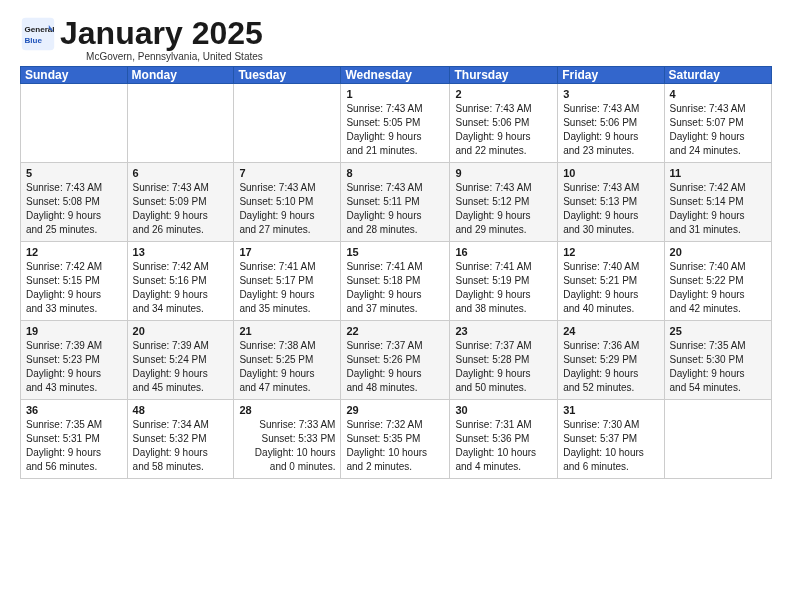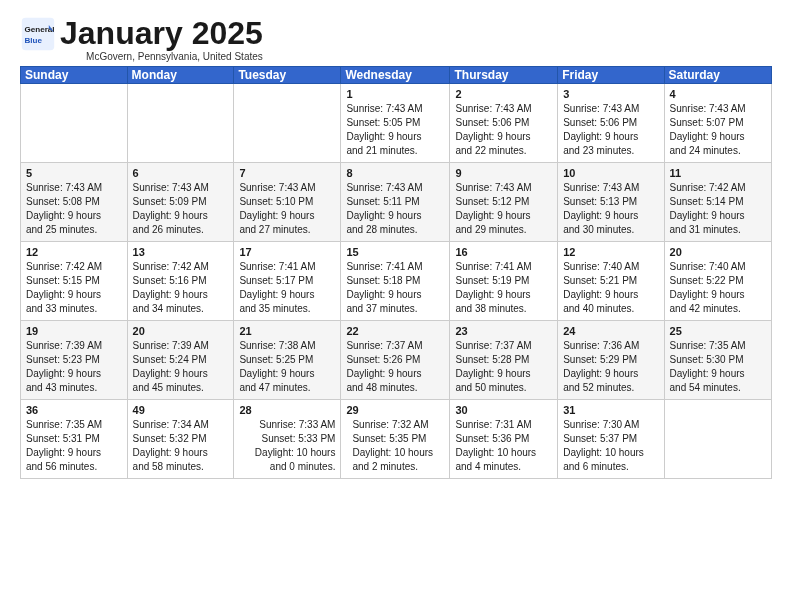--- a/index.html
+++ b/index.html
@@ -308,36 +308,36 @@
         </tr>
         <tr>
           <td>
             <span class="day-number">36</span>
             <div class="day-info" style="white-space: pre-line;">Sunrise: 7:35 AM
 Sunset: 5:31 PM
 Daylight: 9 hours
 and 56 minutes.</div>
           </td>
           <td>
-            <span class="day-number">49</span>
+            <span class="day-number">48</span>
             <div class="day-info" style="white-space: pre-line;">Sunrise: 7:34 AM
 Sunset: 5:32 PM
 Daylight: 9 hours
 and 58 minutes.</div>
           </td>
           <td>
             <span class="day-number">28</span>
             <div class="day-info" style="white-space: pre-line; text-align: right;">Sunrise: 7:33 AM
 Sunset: 5:33 PM
 Daylight: 10 hours
 and 0 minutes.</div>
           </td>
           <td>
             <span class="day-number">29</span>
-            <div class="day-info" style="white-space: pre-line; margin-left: 6px;">Sunrise: 7:32 AM
+            <div class="day-info" style="white-space: pre-line;">Sunrise: 7:32 AM
 Sunset: 5:35 PM
 Daylight: 10 hours
 and 2 minutes.</div>
           </td>
           <td>
             <span class="day-number">30</span>
             <div class="day-info" style="white-space: pre-line;">Sunrise: 7:31 AM
 Sunset: 5:36 PM
 Daylight: 10 hours
 and 4 minutes.</div>

